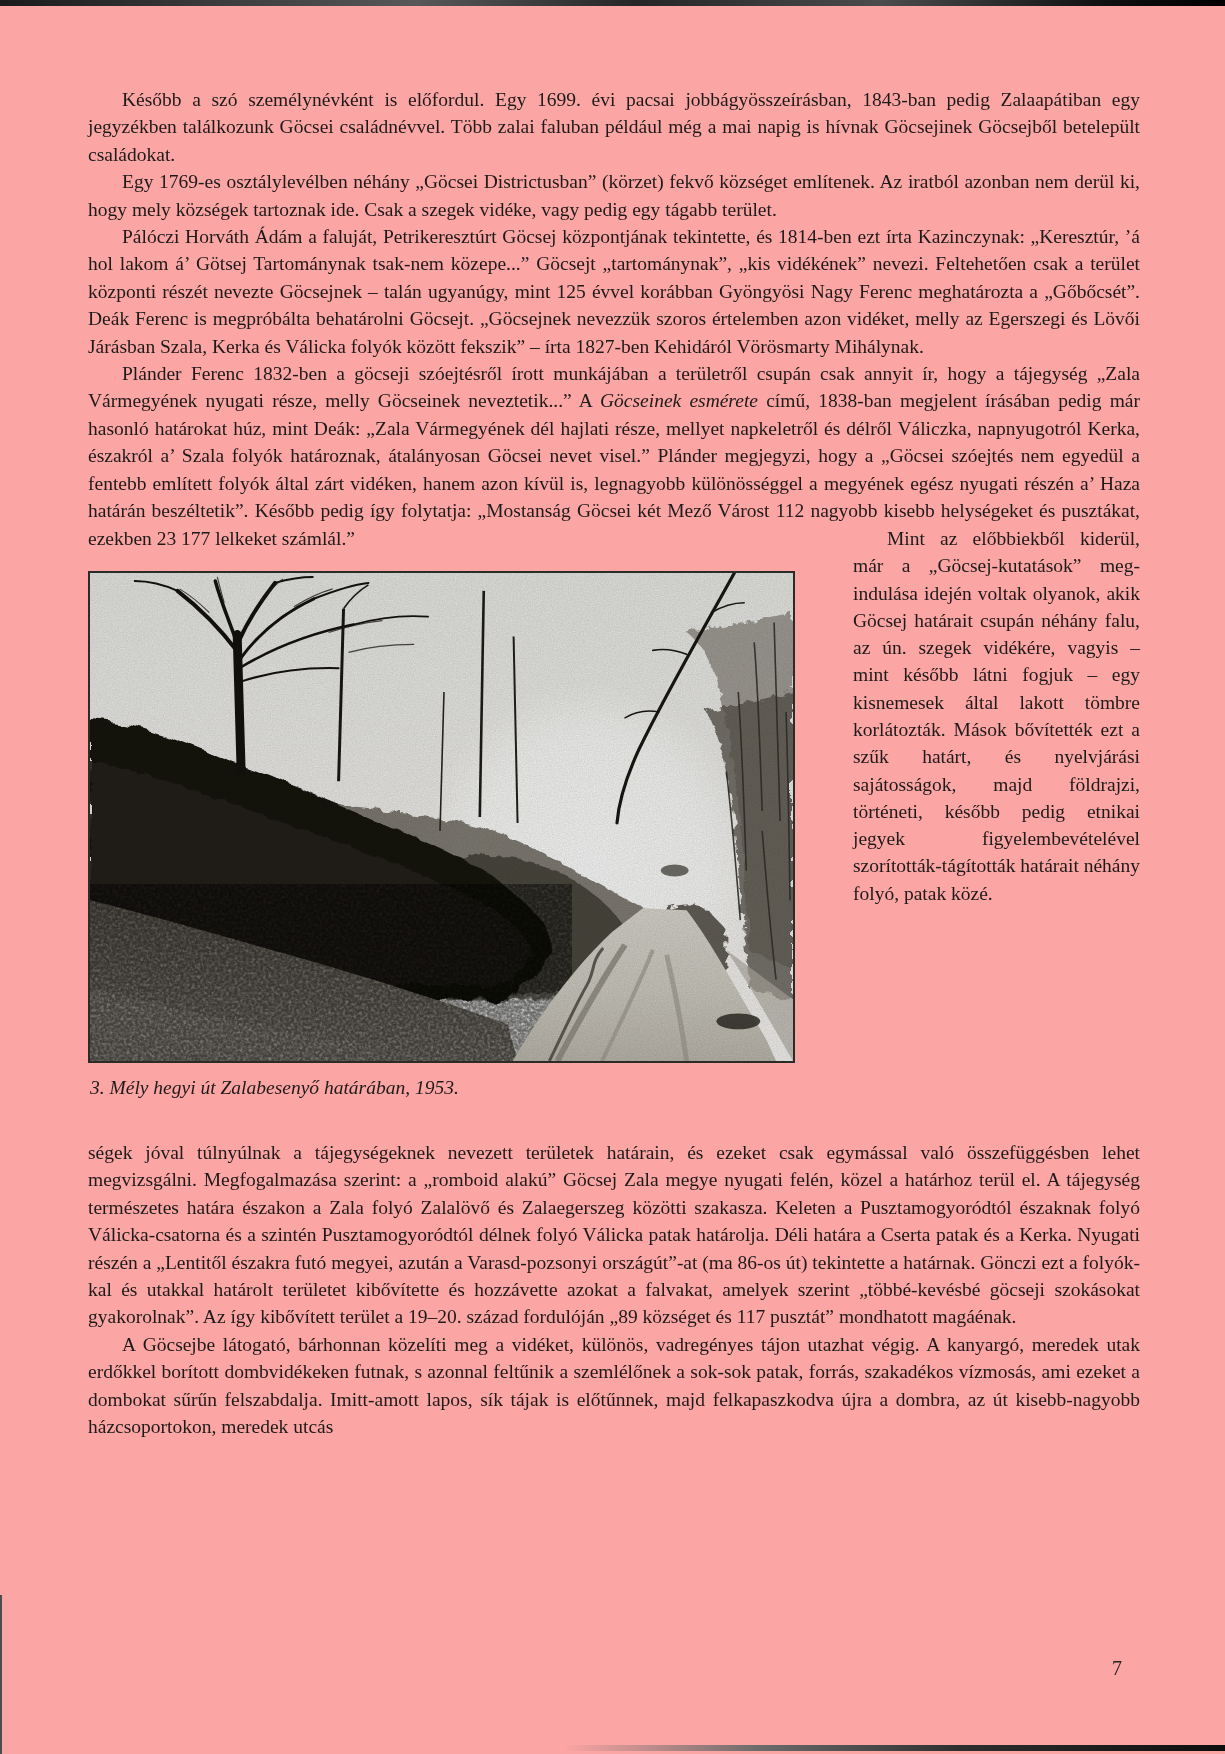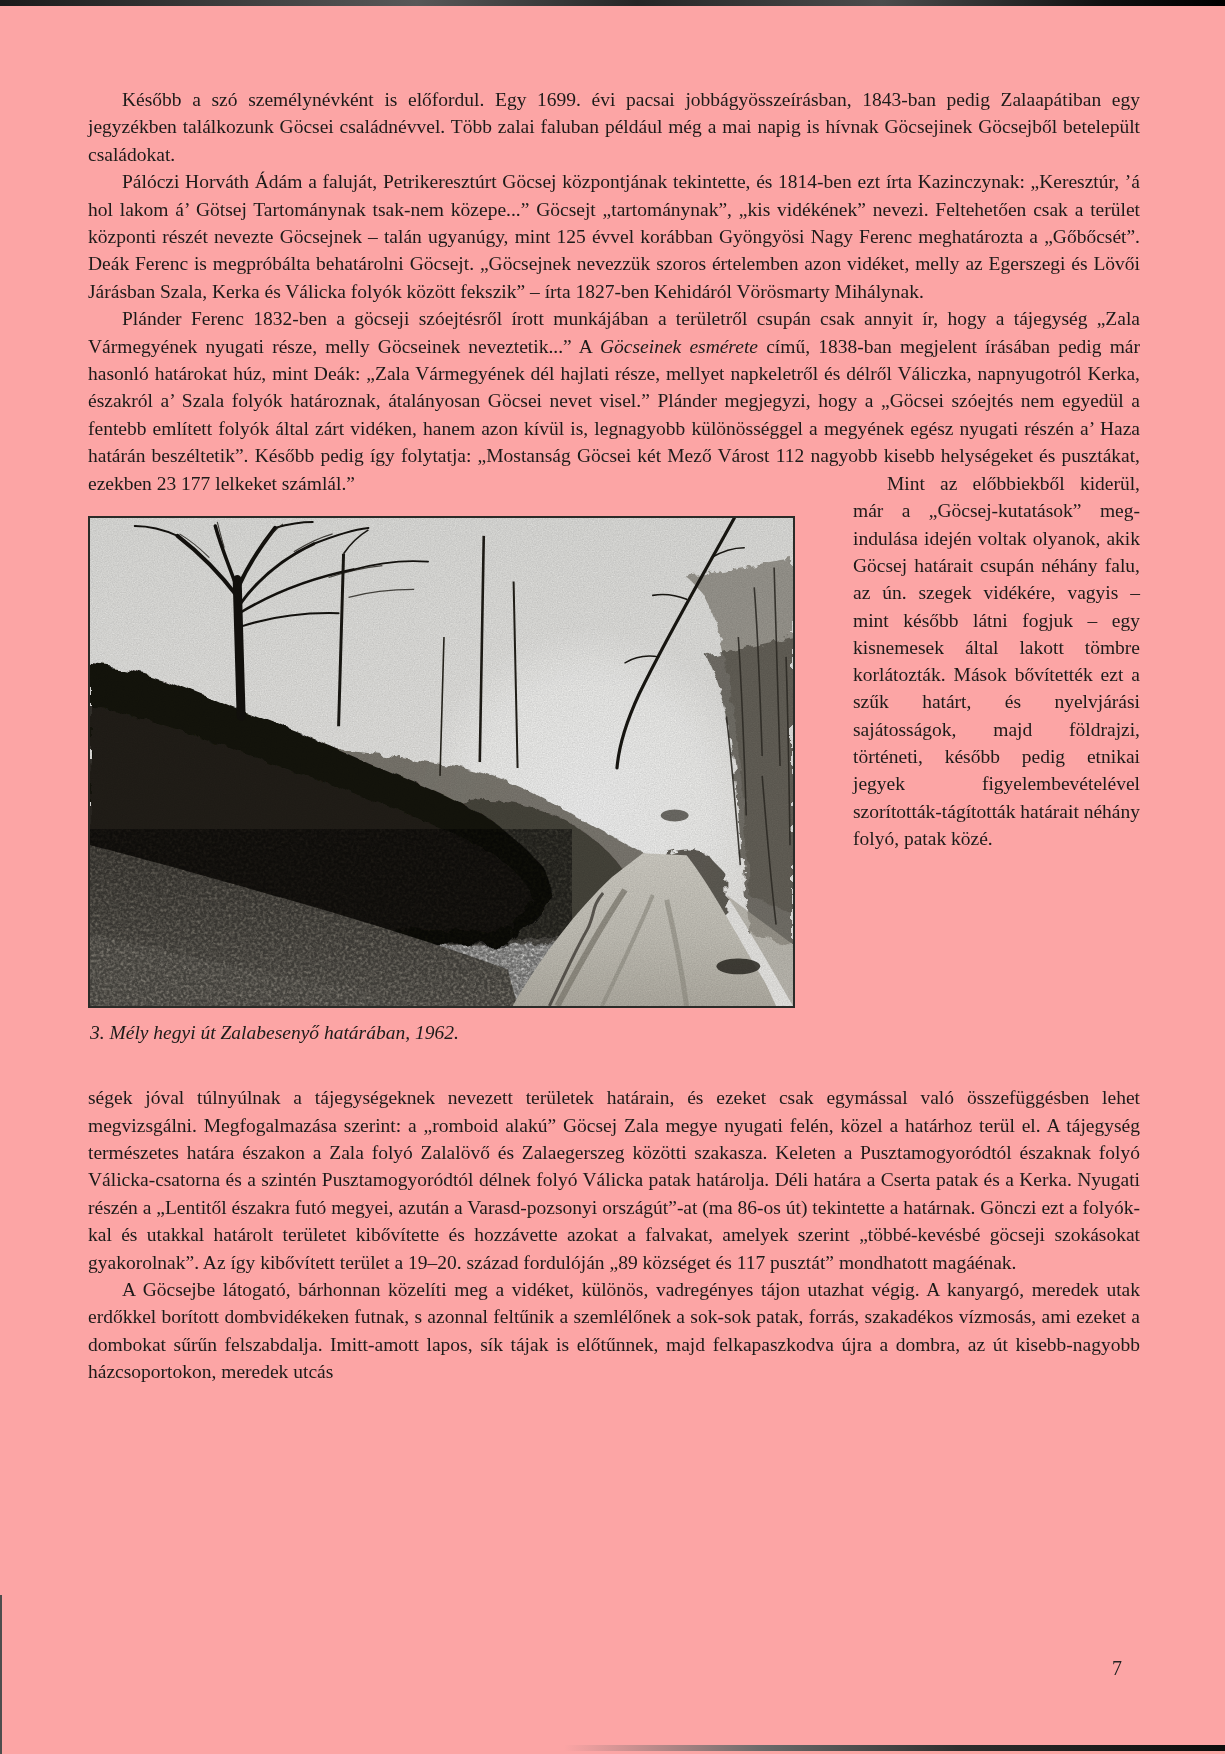--- a/index.html
+++ b/index.html
@@ -68,20 +68,21 @@
 </head>
 <body>
 
 <div class="page">
 
   <div class="artifact-top"></div>
 
   <div class="content">
 
     <p class="body indent">Később a szó személynévként is előfordul. Egy 1699. évi pacsai jobbágyösszeírásban, 1843-ban pedig Zala­apátiban egy jegyzékben találkozunk Göcsei családnévvel. Több zalai faluban például még a mai napig is hív­nak Göcsejinek Göcsejből betelepült családokat.</p>
+    <p class="body indent">Egy 1769-es osztálylevélben néhány „Göcsei Districtusban” (körzet) fekvő községet említenek. Az iratból azonban nem derül ki, hogy mely községek tartoznak ide. Csak a szegek vidéke, vagy pedig egy tágabb te­rület.</p>
     <p class="body indent">Pálóczi Horváth Ádám a faluját, Petrikeresztúrt Göcsej központjának tekintette, és 1814-ben ezt írta Ka­zinczynak: „Keresztúr, ’á hol lakom á’ Götsej Tartománynak tsak-nem közepe...” Göcsejt „tartománynak”, „kis vidékének” nevezi. Feltehetően csak a terület központi részét nevezte Göcsejnek – talán ugyanúgy, mint 125 évvel korábban Gyöngyösi Nagy Ferenc meghatározta a „Gőbőcsét”. Deák Ferenc is megpróbálta beha­tárolni Göcsejt. „Göcsejnek nevezzük szoros értelemben azon vidéket, melly az Egerszegi és Lövői Járásban Szala, Kerka és Válicka folyók között fekszik” – írta 1827-ben Kehidáról Vörösmarty Mihálynak.</p>
     <p class="body indent"><span>Plánder Ferenc 1832-ben a göcseji szóejtésről írott munkájában a területről csupán csak annyit ír, hogy a táj­egység „Zala Vármegyének nyugati része, melly Göcseinek neveztetik...” A </span><i>Göcseinek esmérete</i><span> című, 1838-ban megjelent írásában pedig már hasonló határokat húz, mint Deák: „Zala Vármegyének dél hajlati része, mellyet napkeletről és délről Váliczka, napnyugotról Kerka, északról a’ Szala folyók határoznak, átalányosan Göcsei nevet visel.” Plánder megjegyzi, hogy a „Göcsei szóejtés nem egyedül a fentebb említett folyók által zárt vidéken, hanem azon kívül is, legnagyobb különösséggel a megyének egész nyugati részén a’ Haza határán beszéltetik”. Később pedig így folytatja: „Mostanság Göcsei két Mező Várost 112 nagyobb kisebb helységeket és pusztákat, ezekben 23 177 lelkeket számlál.”</span></p>
 
     <div class="media-row">
 
       <figure class="figure-wrap">
         <div class="photo-frame">
           <svg viewBox="0 0 707 492" preserveAspectRatio="none">
             <defs>
               <linearGradient id="sky" x1="0" y1="0" x2="0" y2="1">
@@ -190,21 +191,21 @@
               <path d="M688,50 C690,110 692,180 694,250"></path>
               <path d="M652,120 C656,180 658,240 660,300"></path>
               <path d="M700,140 C702,200 703,260 704,330"></path>
               <path d="M640,200 C646,250 650,300 654,350"></path>
               <path d="M676,260 C680,310 684,360 690,410"></path>
             </g>
 
             <rect x="0" y="0" width="707" height="492" filter="url(#grain)" opacity="0.16" fill="#000"></rect>
           </svg>
         </div>
-        <figcaption class="caption">3. Mély hegyi út Zalabesenyő határában, 1962.</figcaption>
+        <figcaption class="caption">3. Mély hegyi út Zalabesenyő határában, 1953.</figcaption>
       </figure>
 
       <div class="right-col">
         <p class="body indent">Mint az előbbiekből kiderül, már a „Göcsej-kutatások” meg­indulása idején voltak olyanok, akik Göcsej határait csupán né­hány falu, az ún. szegek vidé­kére, vagyis – mint később látni fogjuk – egy kisnemesek által lakott tömbre korlátozták. Má­sok bővítették ezt a szűk határt, és nyelvjárási sajátosságok, majd földrajzi, történeti, később pedig etnikai jegyek figyelem­bevételével szorították-tágítot­ták határait néhány folyó, patak közé.</p>
       </div>
     </div>
 
     <div class="bottom-section">
       <p class="body">ségek jóval túlnyúlnak a tájegységeknek nevezett területek határain, és ezeket csak egymással való összefüg­gésben lehet megvizsgálni. Megfogalmazása szerint: a „romboid alakú” Göcsej Zala megye nyugati felén, kö­zel a határhoz terül el. A tájegység természetes határa északon a Zala folyó Zalalövő és Zalaegerszeg közötti szakasza. Keleten a Pusztamogyoródtól északnak folyó Válicka-csatorna és a szintén Pusztamogyoródtól dél­nek folyó Válicka patak határolja. Déli határa a Cserta patak és a Kerka. Nyugati részén a „Lentitől északra futó megyei, azután a Varasd-pozsonyi országút”-at (ma 86-os út) tekintette a határnak. Gönczi ezt a folyók­kal és utakkal határolt területet kibővítette és hozzávette azokat a falvakat, amelyek szerint „többé-kevésbé göcseji szokásokat gyakorolnak”. Az így kibővített terület a 19–20. század fordulóján „89 községet és 117 pusztát” mondhatott magáénak.</p>
       <p class="body indent">A Göcsejbe látogató, bárhonnan közelíti meg a vidéket, különös, vadregényes tájon utazhat végig. A ka­nyargó, meredek utak erdőkkel borított dombvidékeken futnak, s azonnal feltűnik a szemlélőnek a sok-sok patak, forrás, szakadékos vízmosás, ami ezeket a dombokat sűrűn felszabdalja. Imitt-amott lapos, sík tájak is előtűnnek, majd felkapaszkodva újra a dombra, az út kisebb-nagyobb házcsoportokon, meredek utcás</p>

